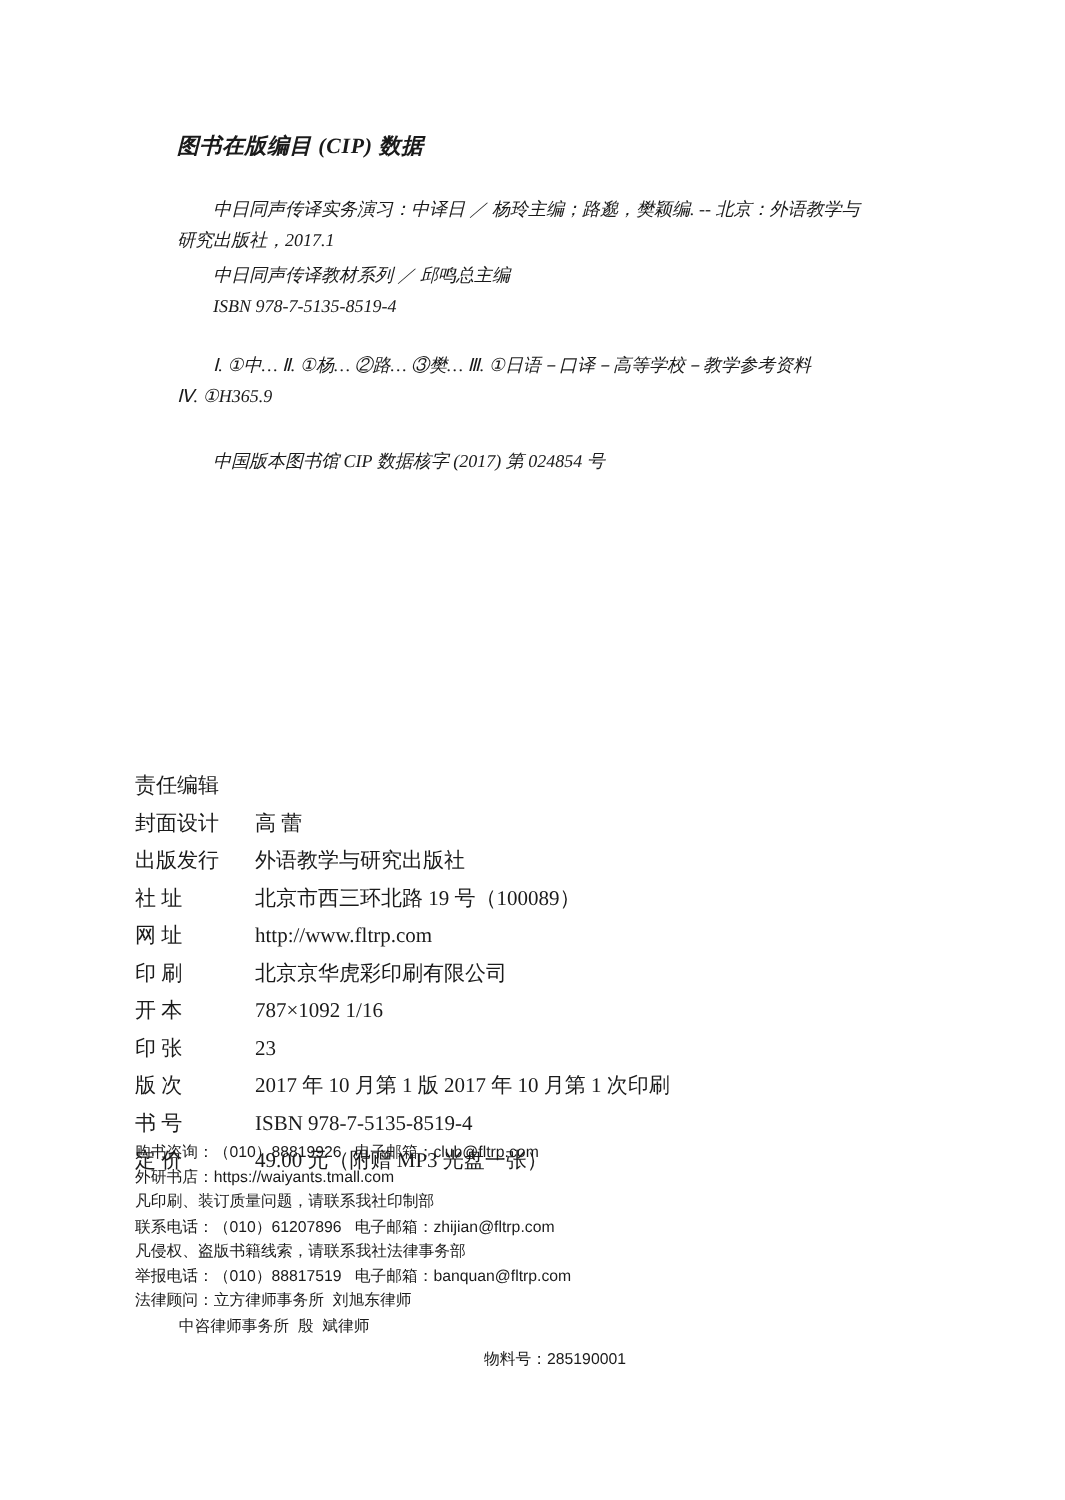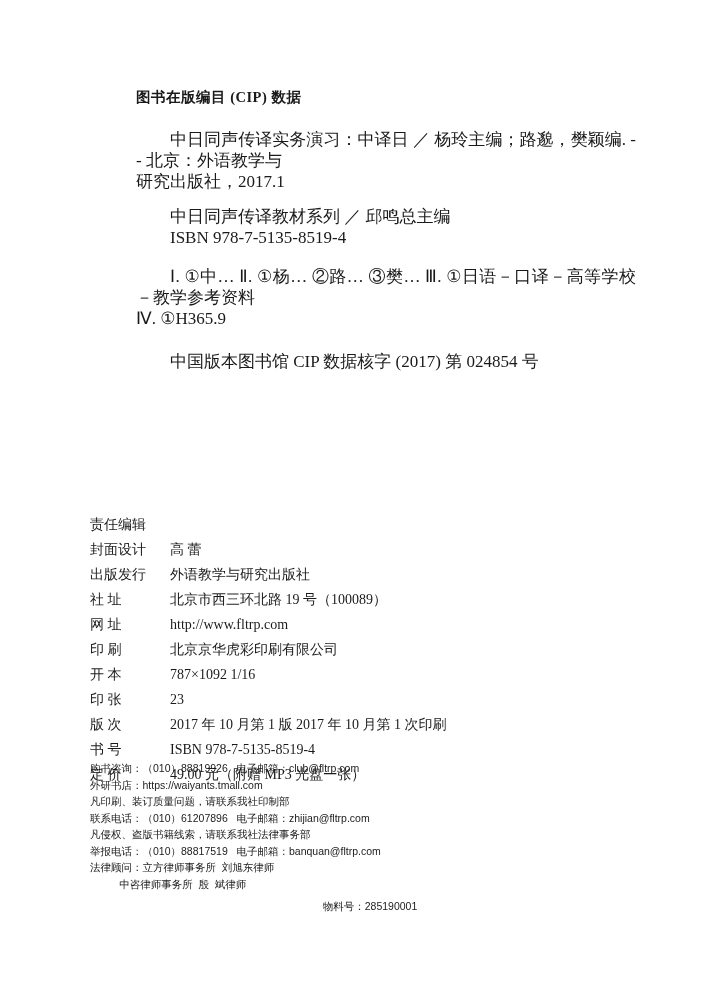--- a/index.html
+++ b/index.html
@@ -18,38 +18,39 @@
   .page {
     position: relative;
     width: 710px;
     height: 1000px;
     box-sizing: border-box;
   }
 
   
   .cip {
     position: absolute;
-    left: 136px;
+    left: 118px;
     top: 88px;
     width: 500px;
+    font-style: italic;
   }
   .cip-title {
     font-family: "Liberation Serif", serif;
     font-weight: bold;
     font-size: 14.5px;
     letter-spacing: 0.5px;
     margin-bottom: 22px;
   }
   .cip-p {
-    font-size: 17px;
+    font-size: 12px;
     line-height: 21px;
     text-align: justify;
   }
   .cip-indent { text-indent: 2em; }
-  .cip-gap-small { margin-top: 14px; }
+  .cip-gap-small { margin-top: 2px; }
   .cip-gap-mid { margin-top: 18px; }
   .cip-gap-large { margin-top: 22px; }
   .cip-noindent { text-indent: 0; }
 
   
   .colophon {
     position: absolute;
     left: 90px;
     top: 512px;
     width: 540px;

